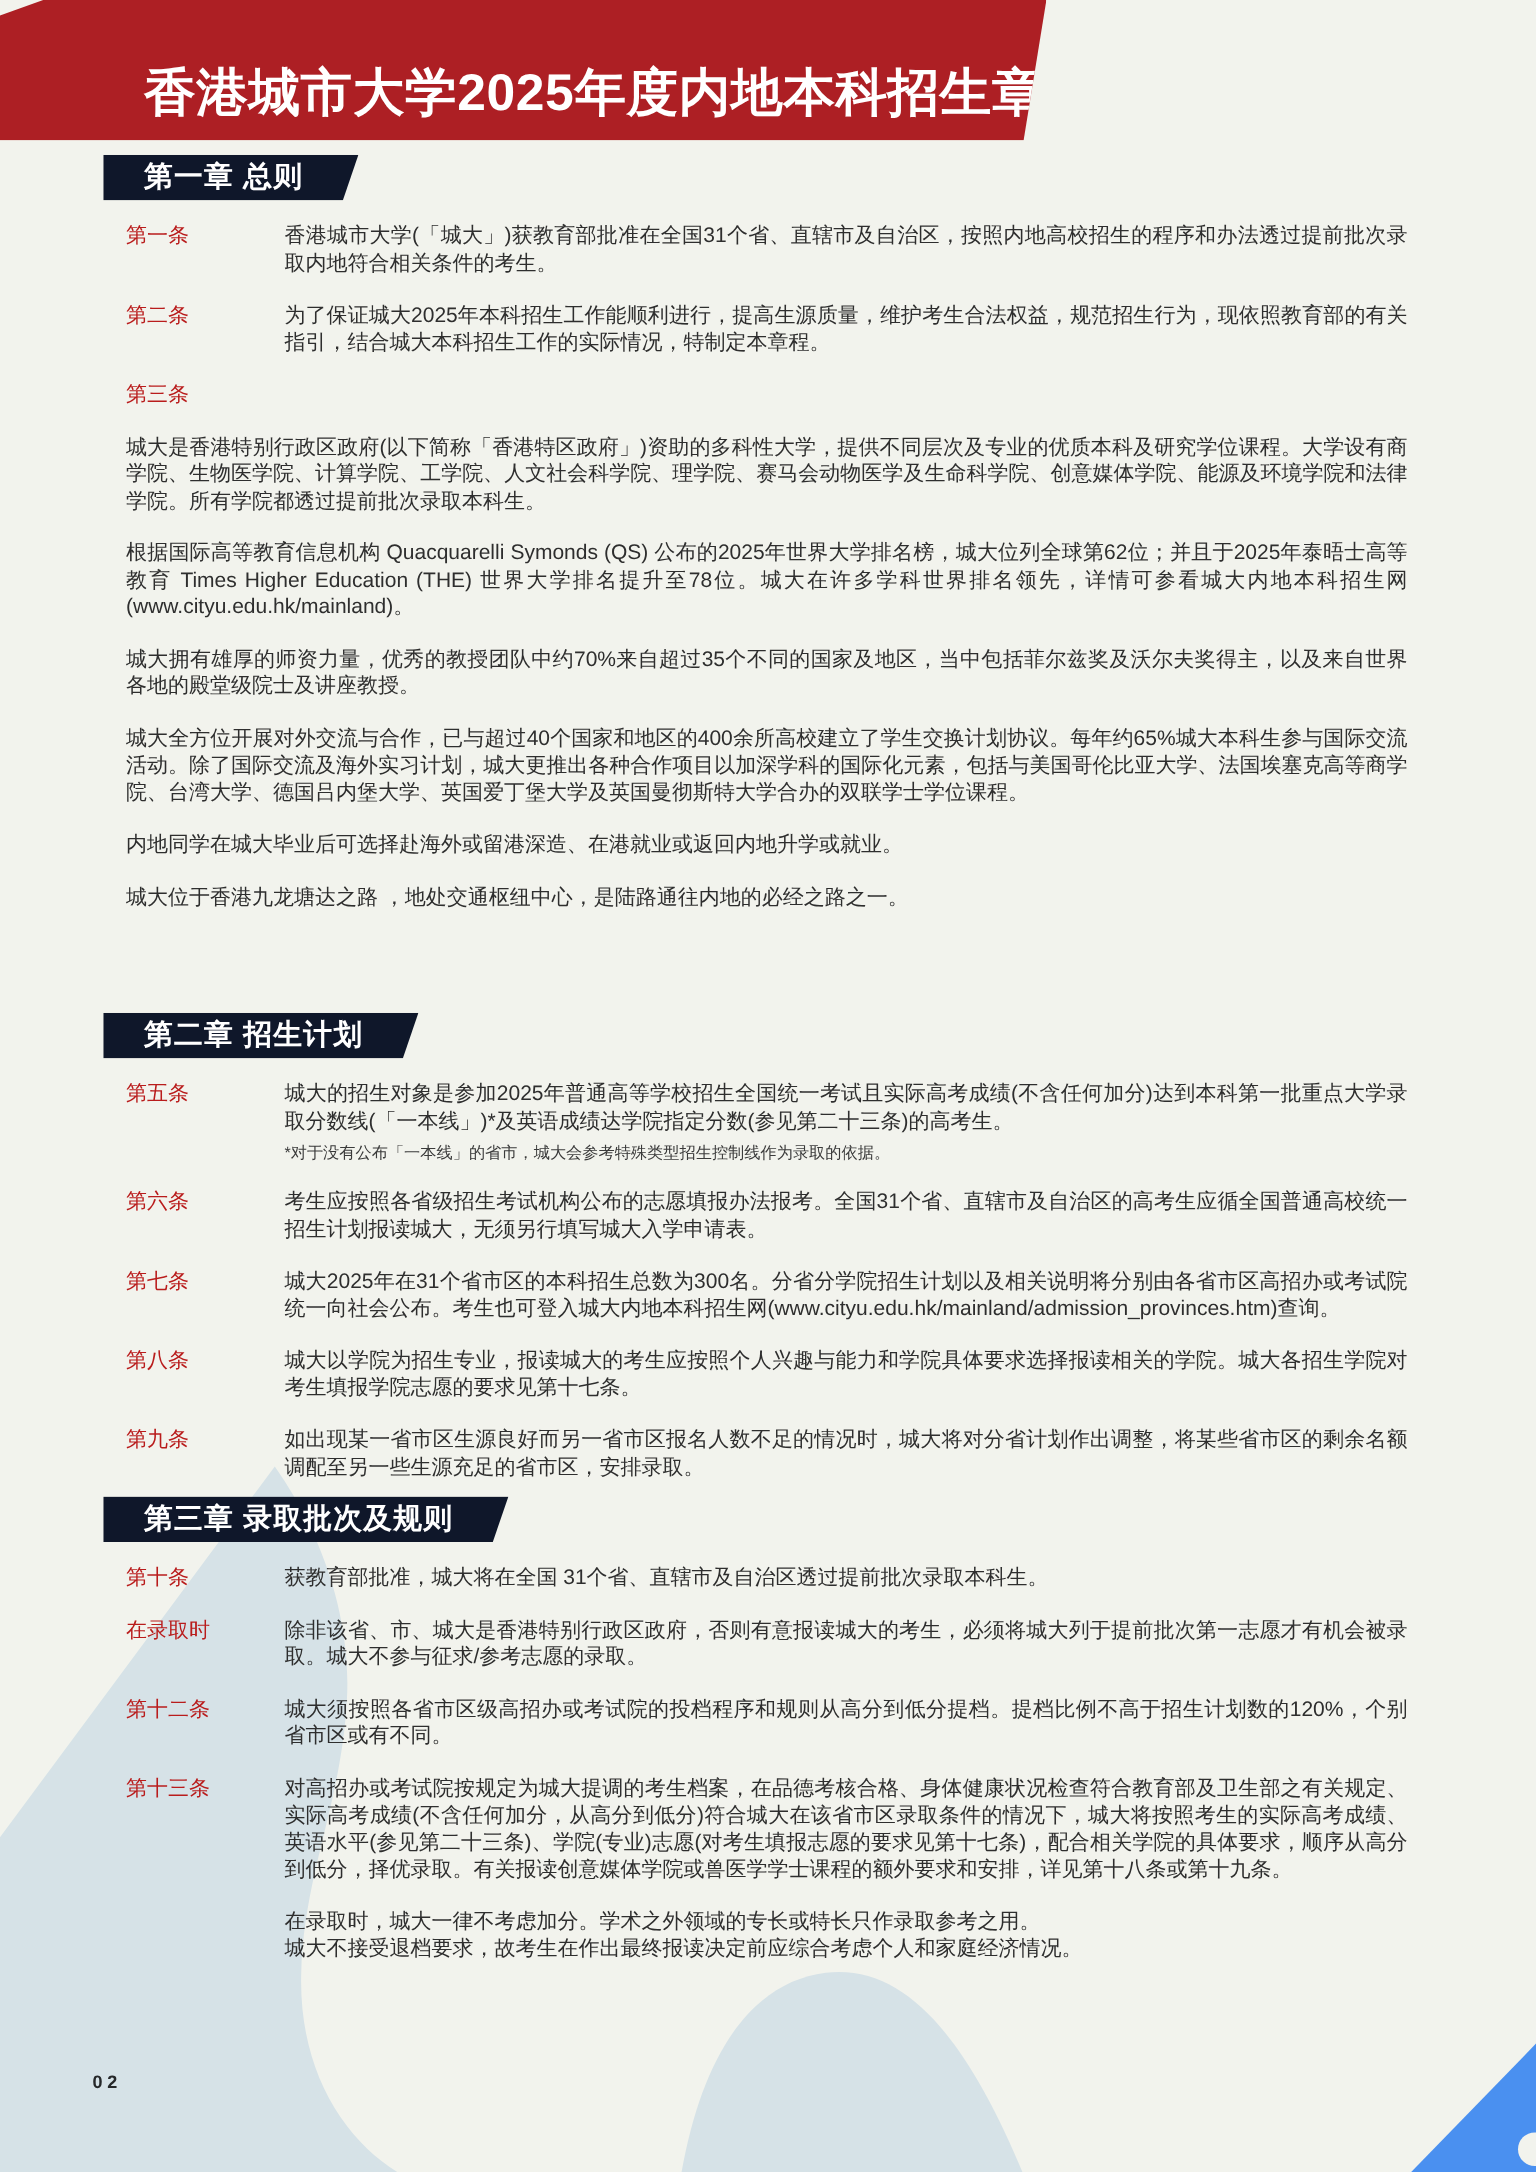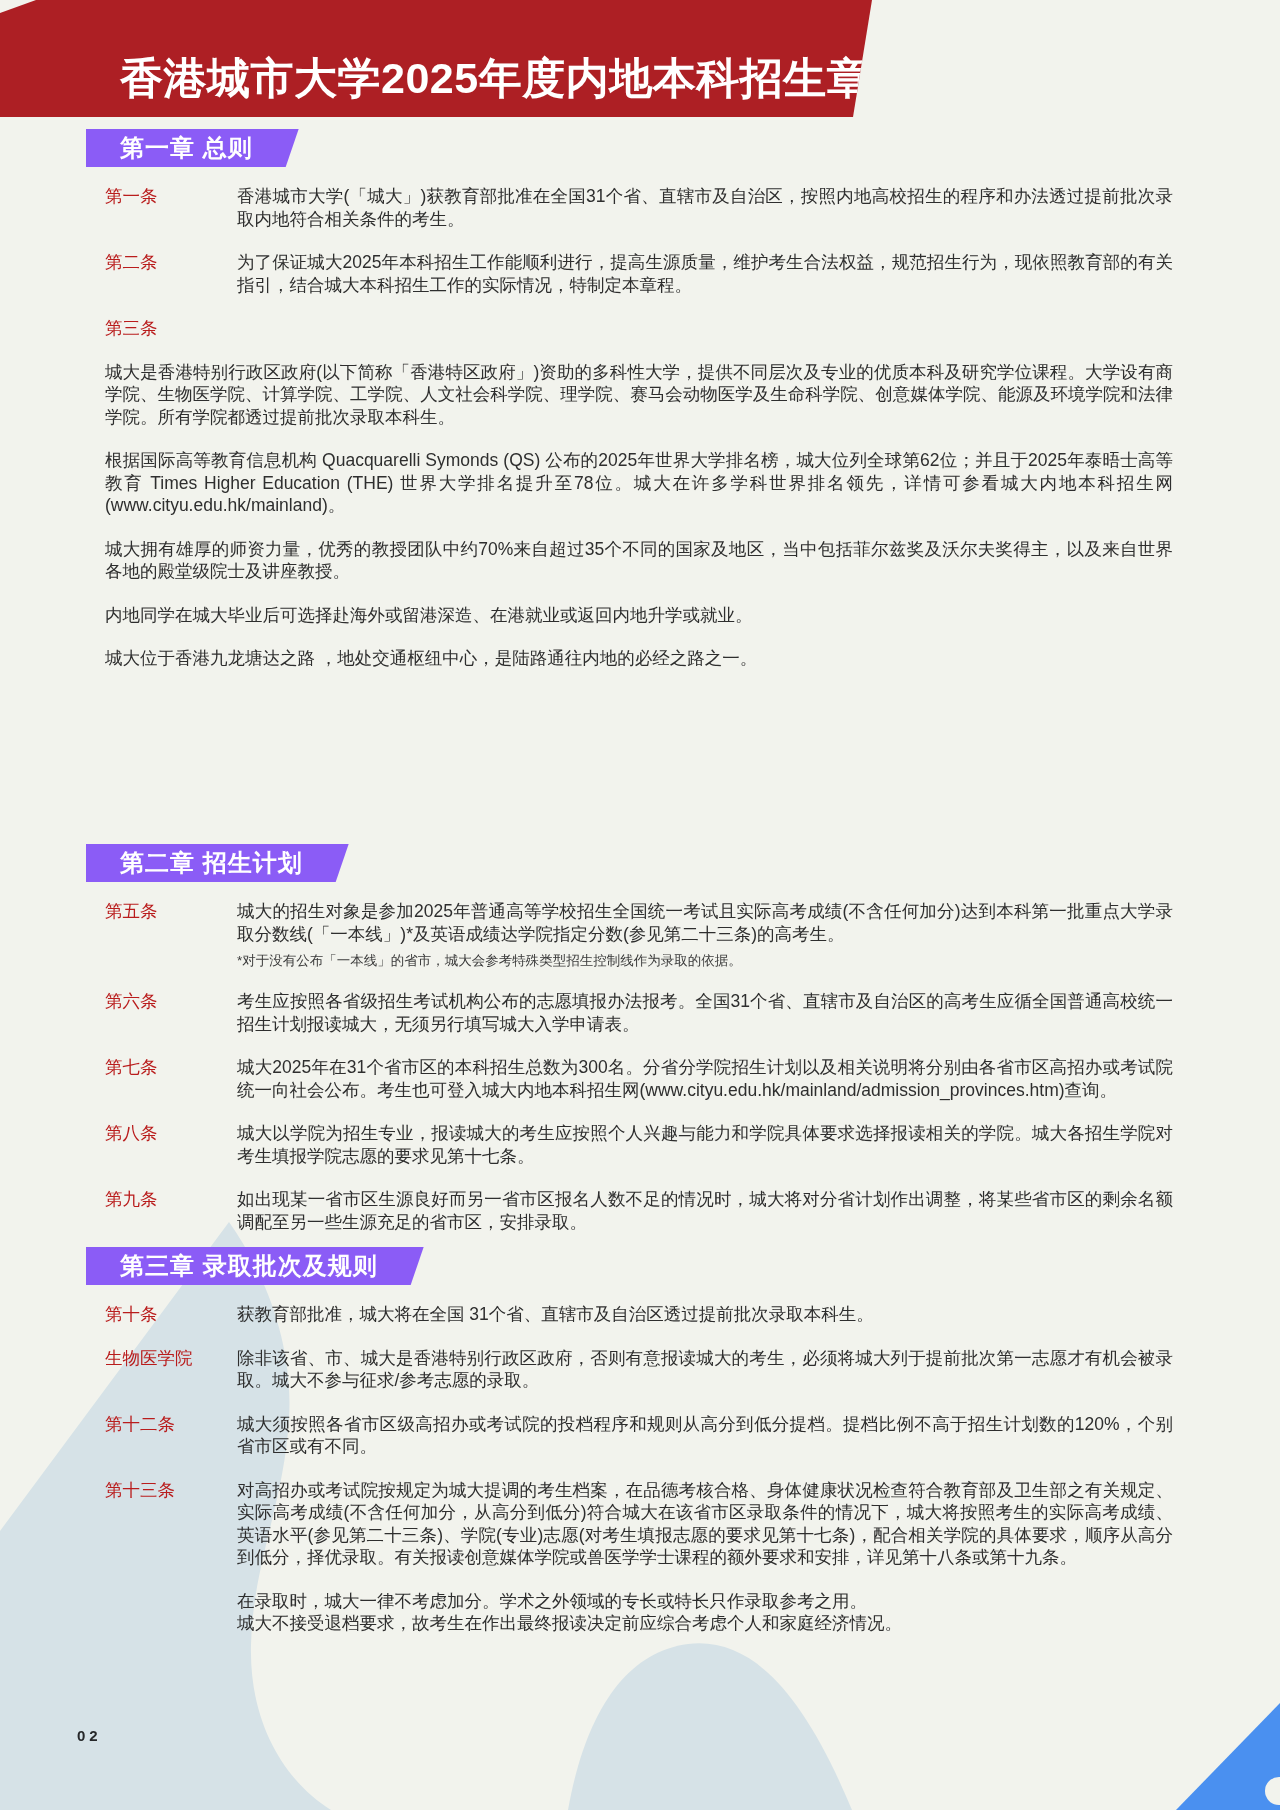--- a/index.html
+++ b/index.html
@@ -26,21 +26,21 @@
   }
   
   .chapter{position:absolute;left:0;width:1280px;z-index:1;}
   .ch-1{top:129px;}
   .ch-2{top:844px;}
   .ch-3{top:1247px;}
   .chip{
     display:inline-block;margin-left:86px;
     height:38px;line-height:38px;
     padding:0 46px 0 34px;
-    background:#8b5cf6;color:#fff;
+    background:#0f172a;color:#fff;
     font-size:24px;font-weight:bold;letter-spacing:1px;
     clip-path:polygon(0 0,100% 0,calc(100% - 13px) 100%,0 100%);
     white-space:nowrap;
   }
   .articles{margin:18px 0 0 105px;width:1068px;}
   .article{display:flex;margin-bottom:21px;}
   .article:last-child{margin-bottom:0;}
   .article-label{
     width:132px;flex:0 0 132px;
     font-size:17.5px;line-height:22.5px;color:#b91c1c;
@@ -97,20 +97,21 @@
 
   <div class="article">
     <div class="article-label">第三条</div>
   </div>
 
   <div class="article">
     <div class="article-body">
             <p class="para">城大是香港特别行政区政府(以下简称「香港特区政府」)资助的多科性大学，提供不同层次及专业的优质本科及研究学位课程。大学设有商学院、生物医学院、计算学院、工学院、人文社会科学院、理学院、赛马会动物医学及生命科学院、创意媒体学院、能源及环境学院和法律学院。所有学院都透过提前批次录取本科生。</p>
             <p class="para">根据国际高等教育信息机构 Quacquarelli Symonds (QS) 公布的2025年世界大学排名榜，城大位列全球第62位；并且于2025年泰晤士高等教育 Times Higher Education (THE) 世界大学排名提升至78位。城大在许多学科世界排名领先，详情可参看城大内地本科招生网(www.cityu.edu.hk/mainland)。</p>
             <p class="para">城大拥有雄厚的师资力量，优秀的教授团队中约70%来自超过35个不同的国家及地区，当中包括菲尔兹奖及沃尔夫奖得主，以及来自世界各地的殿堂级院士及讲座教授。</p>
+            <p class="para">城大全方位开展对外交流与合作，已与超过40个国家和地区的400余所高校建立了学生交换计划协议。每年约65%城大本科生参与国际交流活动。除了国际交流及海外实习计划，城大更推出各种合作项目以加深学科的国际化元素，包括与美国哥伦比亚大学、法国埃塞克高等商学院、台湾大学、德国吕内堡大学、英国爱丁堡大学及英国曼彻斯特大学合办的双联学士学位课程。</p>
             <p class="para">内地同学在城大毕业后可选择赴海外或留港深造、在港就业或返回内地升学或就业。</p>
             <p class="para">城大位于香港九龙塘达之路 ，地处交通枢纽中心，是陆路通往内地的必经之路之一。</p>
           </div>
   </div>
 </div>
   </section>
 
   <section class="chapter ch-2">
     <div class="chip">
       <span>第二章 招生计划</span>
@@ -160,21 +161,21 @@
     </div>
     <div class="articles">
   <div class="article">
     <div class="article-label">第十条</div>
     <div class="article-body">
             <p class="para">获教育部批准，城大将在全国 31个省、直辖市及自治区透过提前批次录取本科生。</p>
           </div>
   </div>
 
   <div class="article">
-    <div class="article-label">生物医学院</div>
+    <div class="article-label">在录取时</div>
     <div class="article-body">
             <p class="para">除非该省、市、城大是香港特别行政区政府，否则有意报读城大的考生，必须将城大列于提前批次第一志愿才有机会被录取。城大不参与征求/参考志愿的录取。</p>
           </div>
   </div>
 
   <div class="article">
     <div class="article-label">第十二条</div>
     <div class="article-body">
             <p class="para">城大须按照各省市区级高招办或考试院的投档程序和规则从高分到低分提档。提档比例不高于招生计划数的120%，个别省市区或有不同。</p>
           </div>

